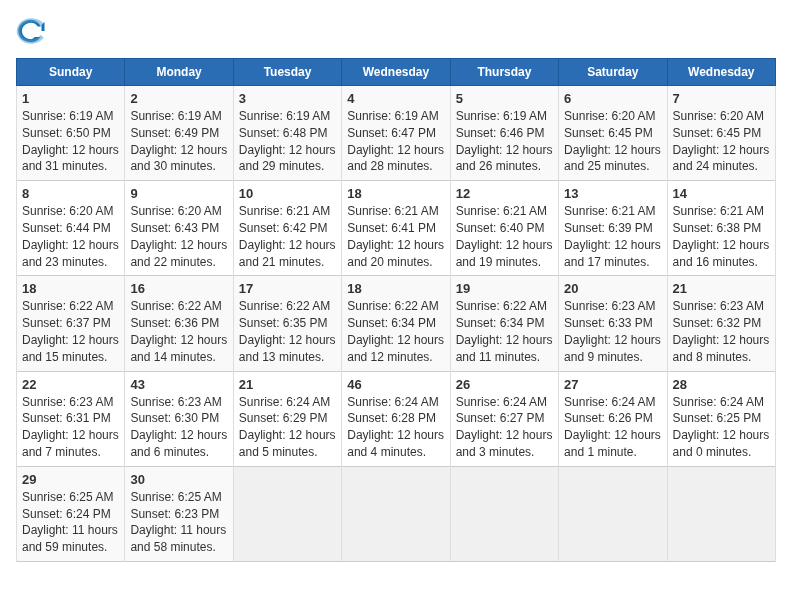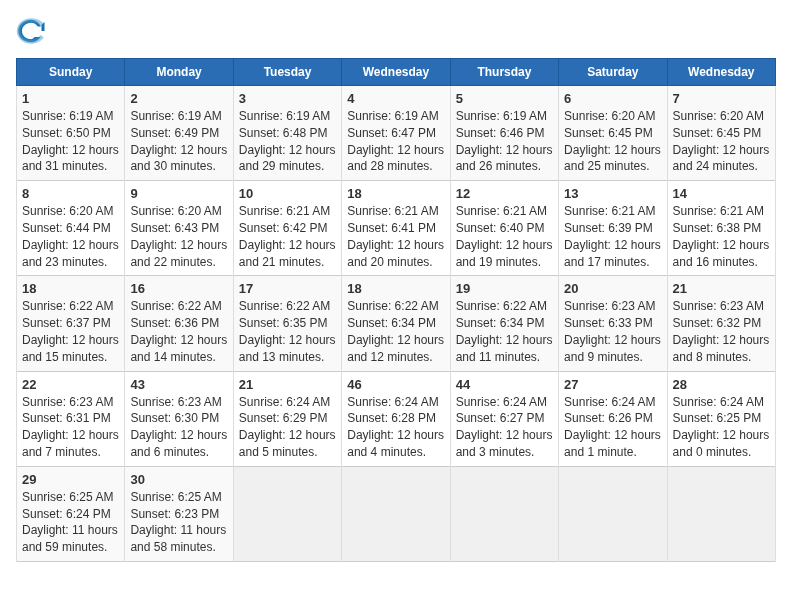--- a/index.html
+++ b/index.html
@@ -307,21 +307,21 @@
 and 5 minutes.</div>
           </td>
           <td>
             <span class="day-num">46</span>
             <div class="day-info" style="white-space: pre-line;">Sunrise: 6:24 AM
 Sunset: 6:28 PM
 Daylight: 12 hours
 and 4 minutes.</div>
           </td>
           <td>
-            <span class="day-num">44</span>
+            <span class="day-num">26</span>
             <div class="day-info" style="white-space: pre-line;">Sunrise: 6:24 AM
 Sunset: 6:27 PM
 Daylight: 12 hours
 and 3 minutes.</div>
           </td>
           <td>
             <span class="day-num">27</span>
             <div class="day-info" style="white-space: pre-line;">Sunrise: 6:24 AM
 Sunset: 6:26 PM
 Daylight: 12 hours

